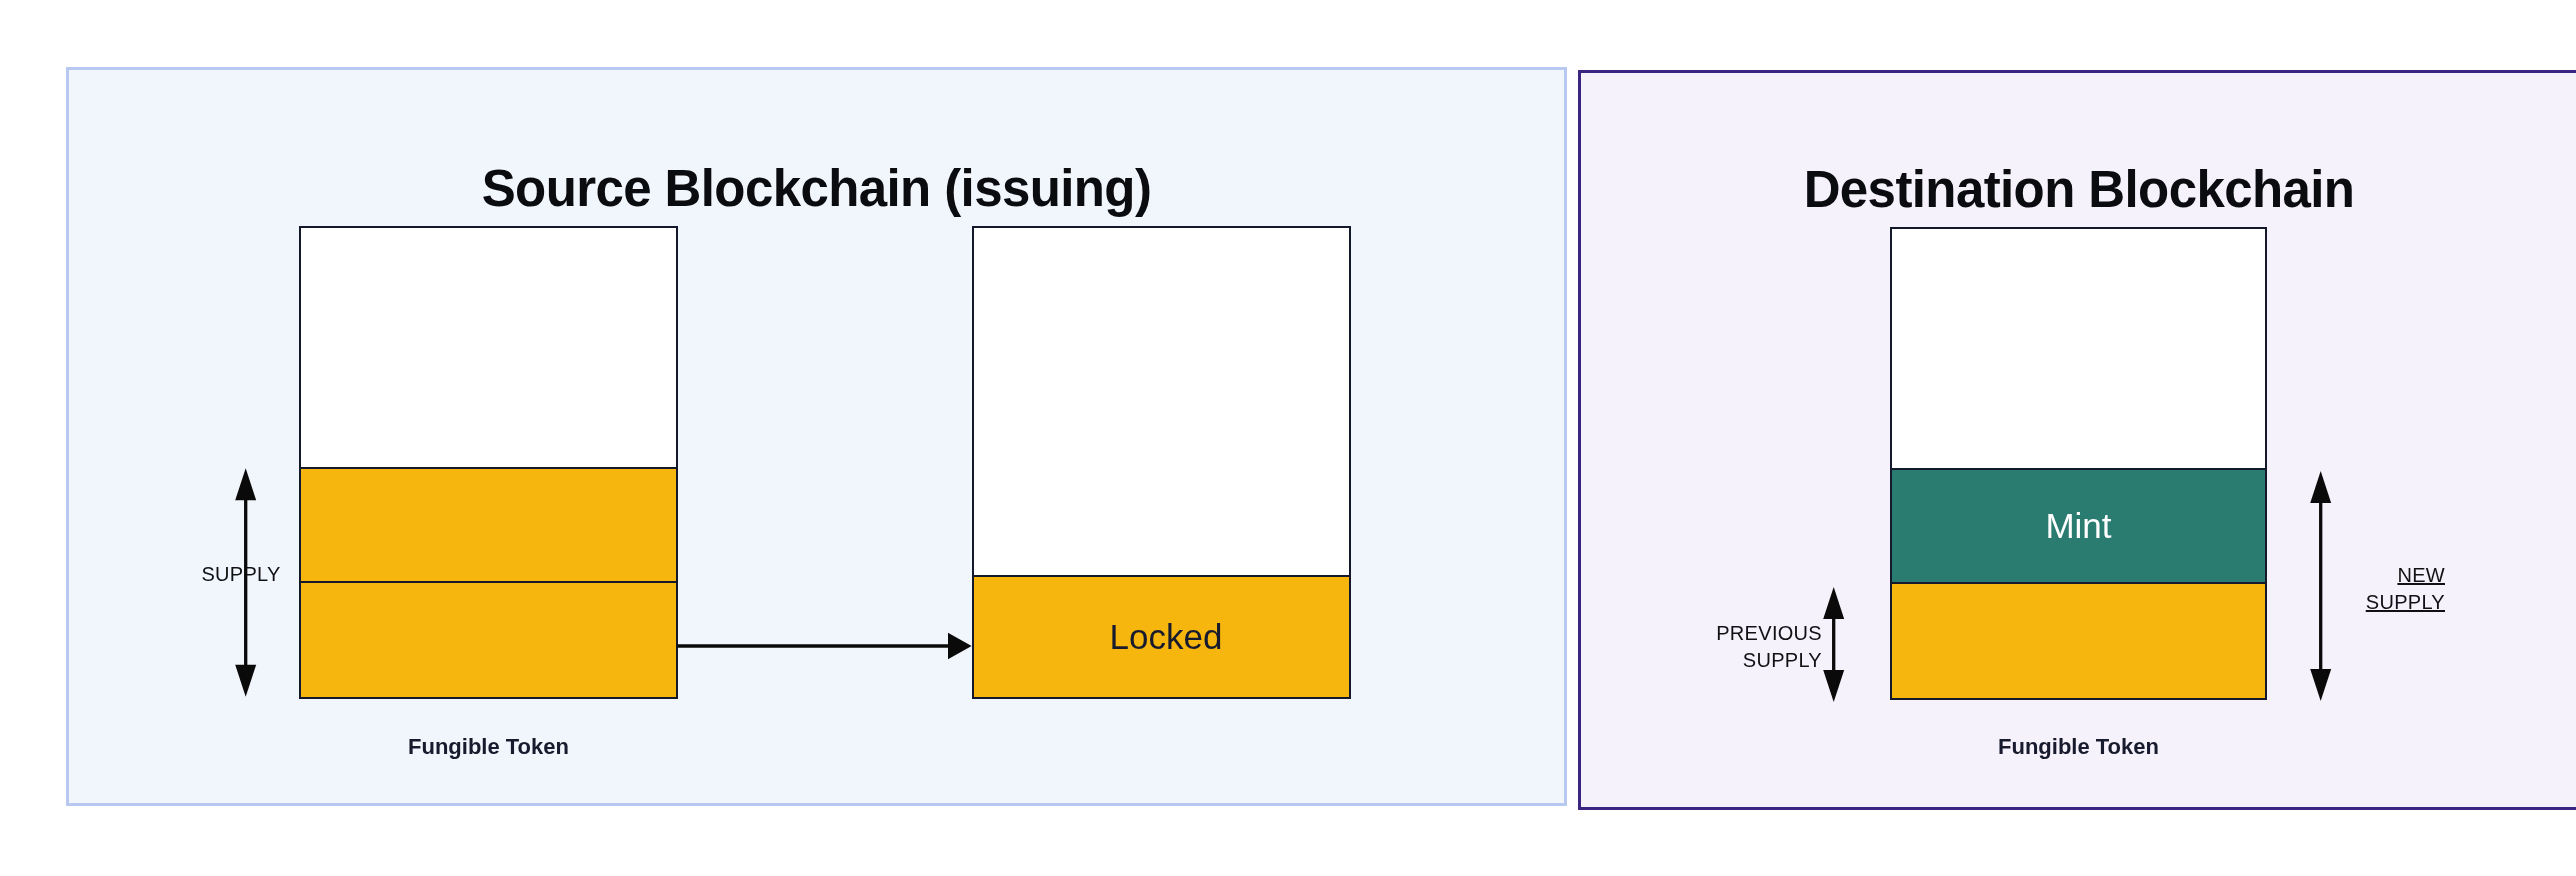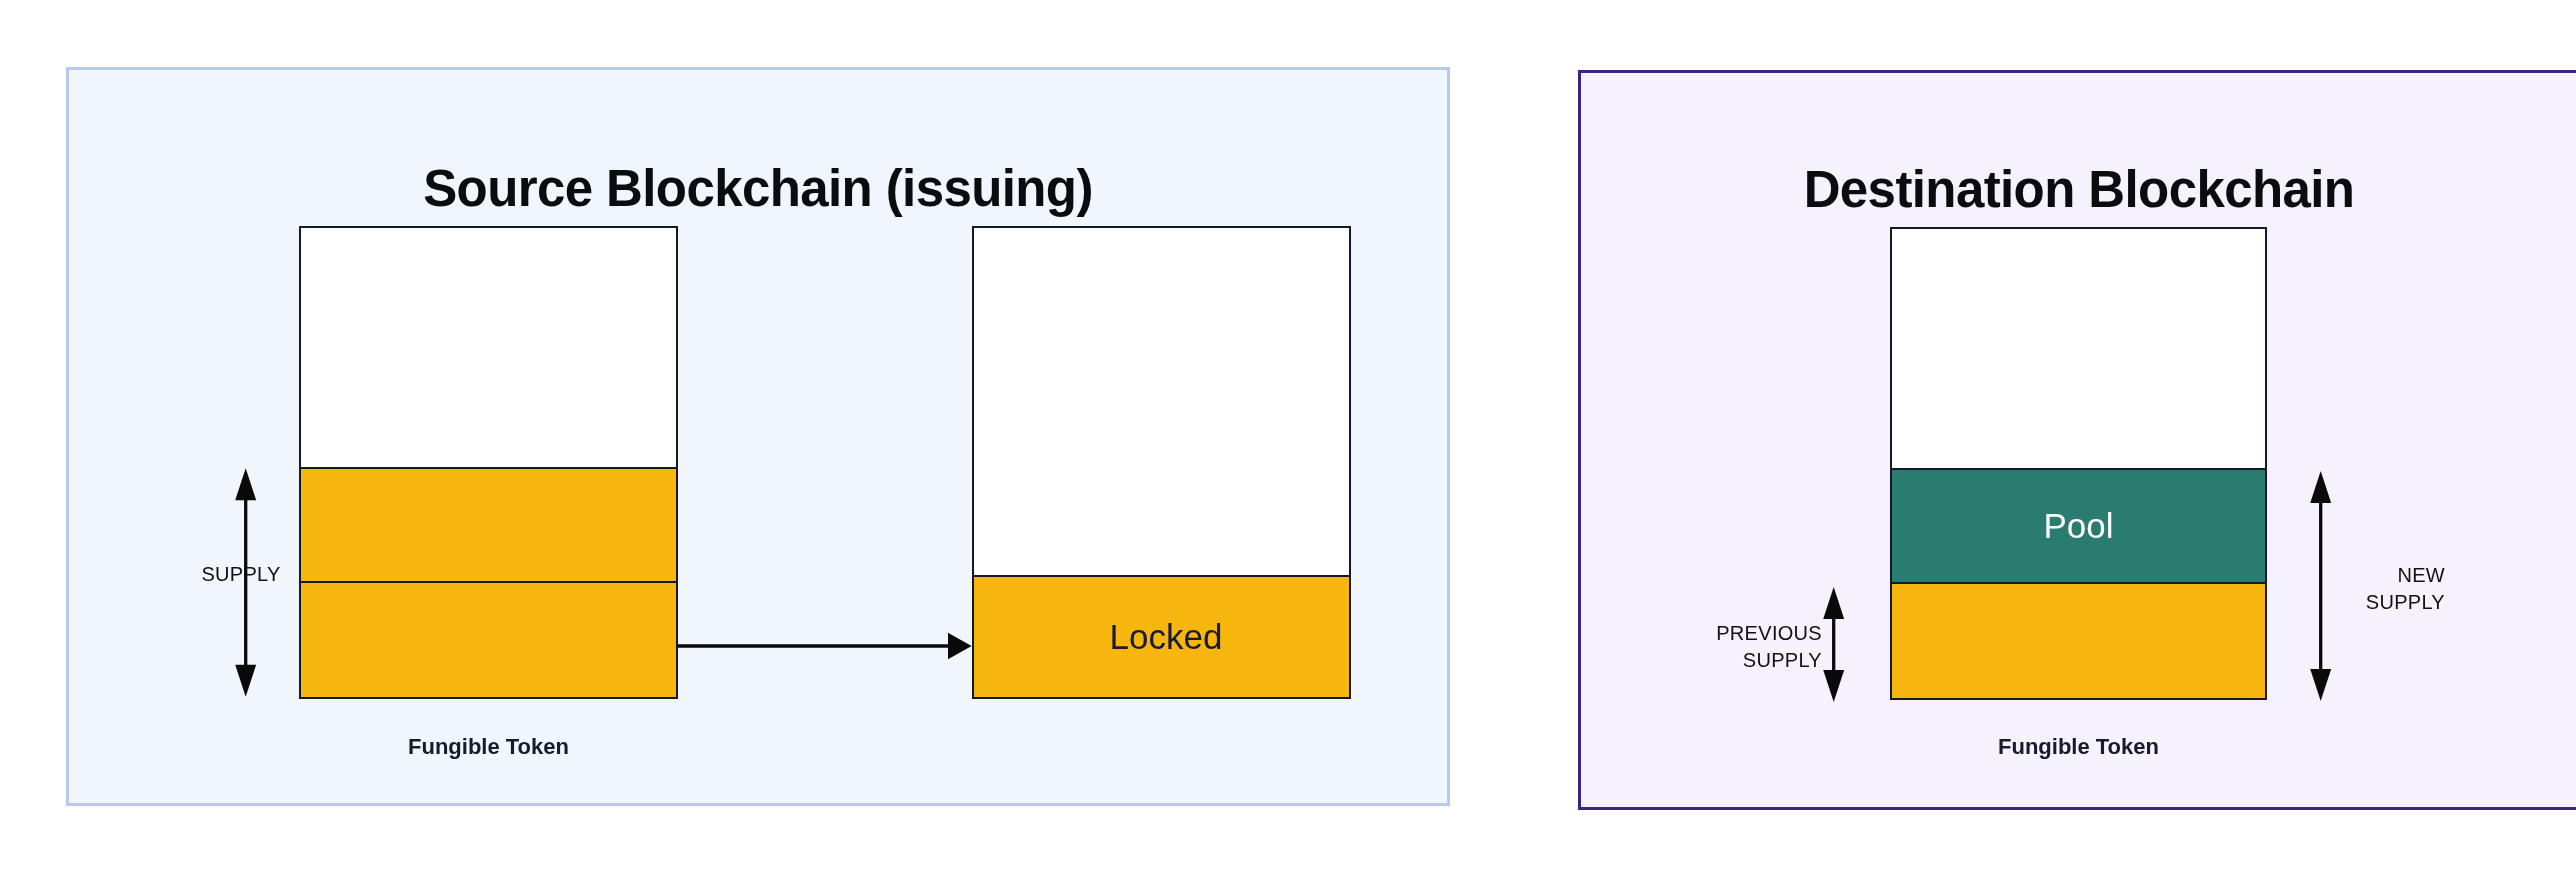--- a/index.html
+++ b/index.html
@@ -4,21 +4,21 @@
 <style>
   html,body{margin:0;padding:0;background:#fff;}
   #canvas{
     position:relative;width:2576px;height:877px;overflow:hidden;
     background:var(--page-bg,#fff);
     font-family:"Liberation Sans", sans-serif;
     color:var(--text-dark,#14182B);
   }
   .panel{position:absolute;box-sizing:border-box;}
   .panel.source{
-    left:66px;top:67px;width:1384px;height:739px;
+    left:66px;top:67px;width:1501px;height:739px;
     background:var(--source-panel-bg);border:3.9px solid var(--source-panel-border);
   }
   .panel.destination{
     left:1578px;top:70px;width:1002px;height:740px;
     background:var(--dest-panel-bg);border:3.9px solid var(--dest-panel-border);
   }
   .panel-title{
     position:absolute;left:0;width:100%;text-align:center;
     font-size:51px;line-height:55px;font-weight:700;letter-spacing:-0.6px;
     color:var(--title-color);white-space:nowrap;
@@ -88,34 +88,34 @@
 
   </section>
 
   <section class="panel destination">
 
     <h2 class="panel-title">Destination Blockchain</h2>
 
     <div class="bar" style="left:309px;top:154px;width:377px;height:473px;">
       <div class="seg" style="height:239px;background:#fff;"></div>
       <div class="seg teal divided" style="height:114px;">
-        <div class="seg-label light">Pool</div>
+        <div class="seg-label light">Mint</div>
       </div>
       <div class="seg yellow divided grow"></div>
     </div>
     <div class="bar-label" style="left:309px;top:656px;width:377px;">Fungible Token</div>
 
     <div class="annotation" style="left:86px;top:547px;width:155px;">PREVIOUS SUPPLY</div>
     <svg class="arrow-svg" style="left:240px;top:514px;" width="25.4" height="115" viewBox="0 0 46 208">
       <line x1="23" y1="48" x2="23" y2="160" stroke="currentColor" stroke-width="6"></line>
       <polygon points="23,0 4,58 42,58" fill="currentColor"></polygon>
       <polygon points="23,208 4,150 42,150" fill="currentColor"></polygon>
     </svg>
 
-    <div class="annotation" style="left:737px;top:489px;width:127px;">NEW SUPPLY</div>
+    <div class="annotation" style="left:737px;top:489px;width:127px;text-decoration:underline;">NEW SUPPLY</div>
     <svg class="arrow-svg" style="left:727px;top:398px;" width="25.4" height="230" viewBox="0 0 46 417">
       <line x1="23" y1="52" x2="23" y2="365" stroke="currentColor" stroke-width="6"></line>
       <polygon points="23,0 4,58 42,58" fill="currentColor"></polygon>
       <polygon points="23,417 4,359 42,359" fill="currentColor"></polygon>
     </svg>
 
   </section>
 
 </div>
 

